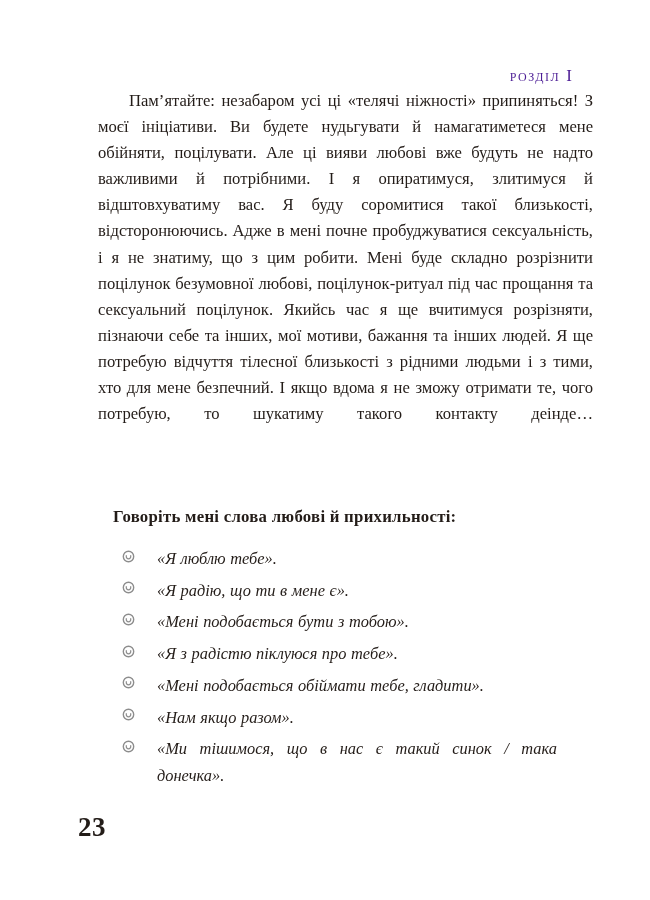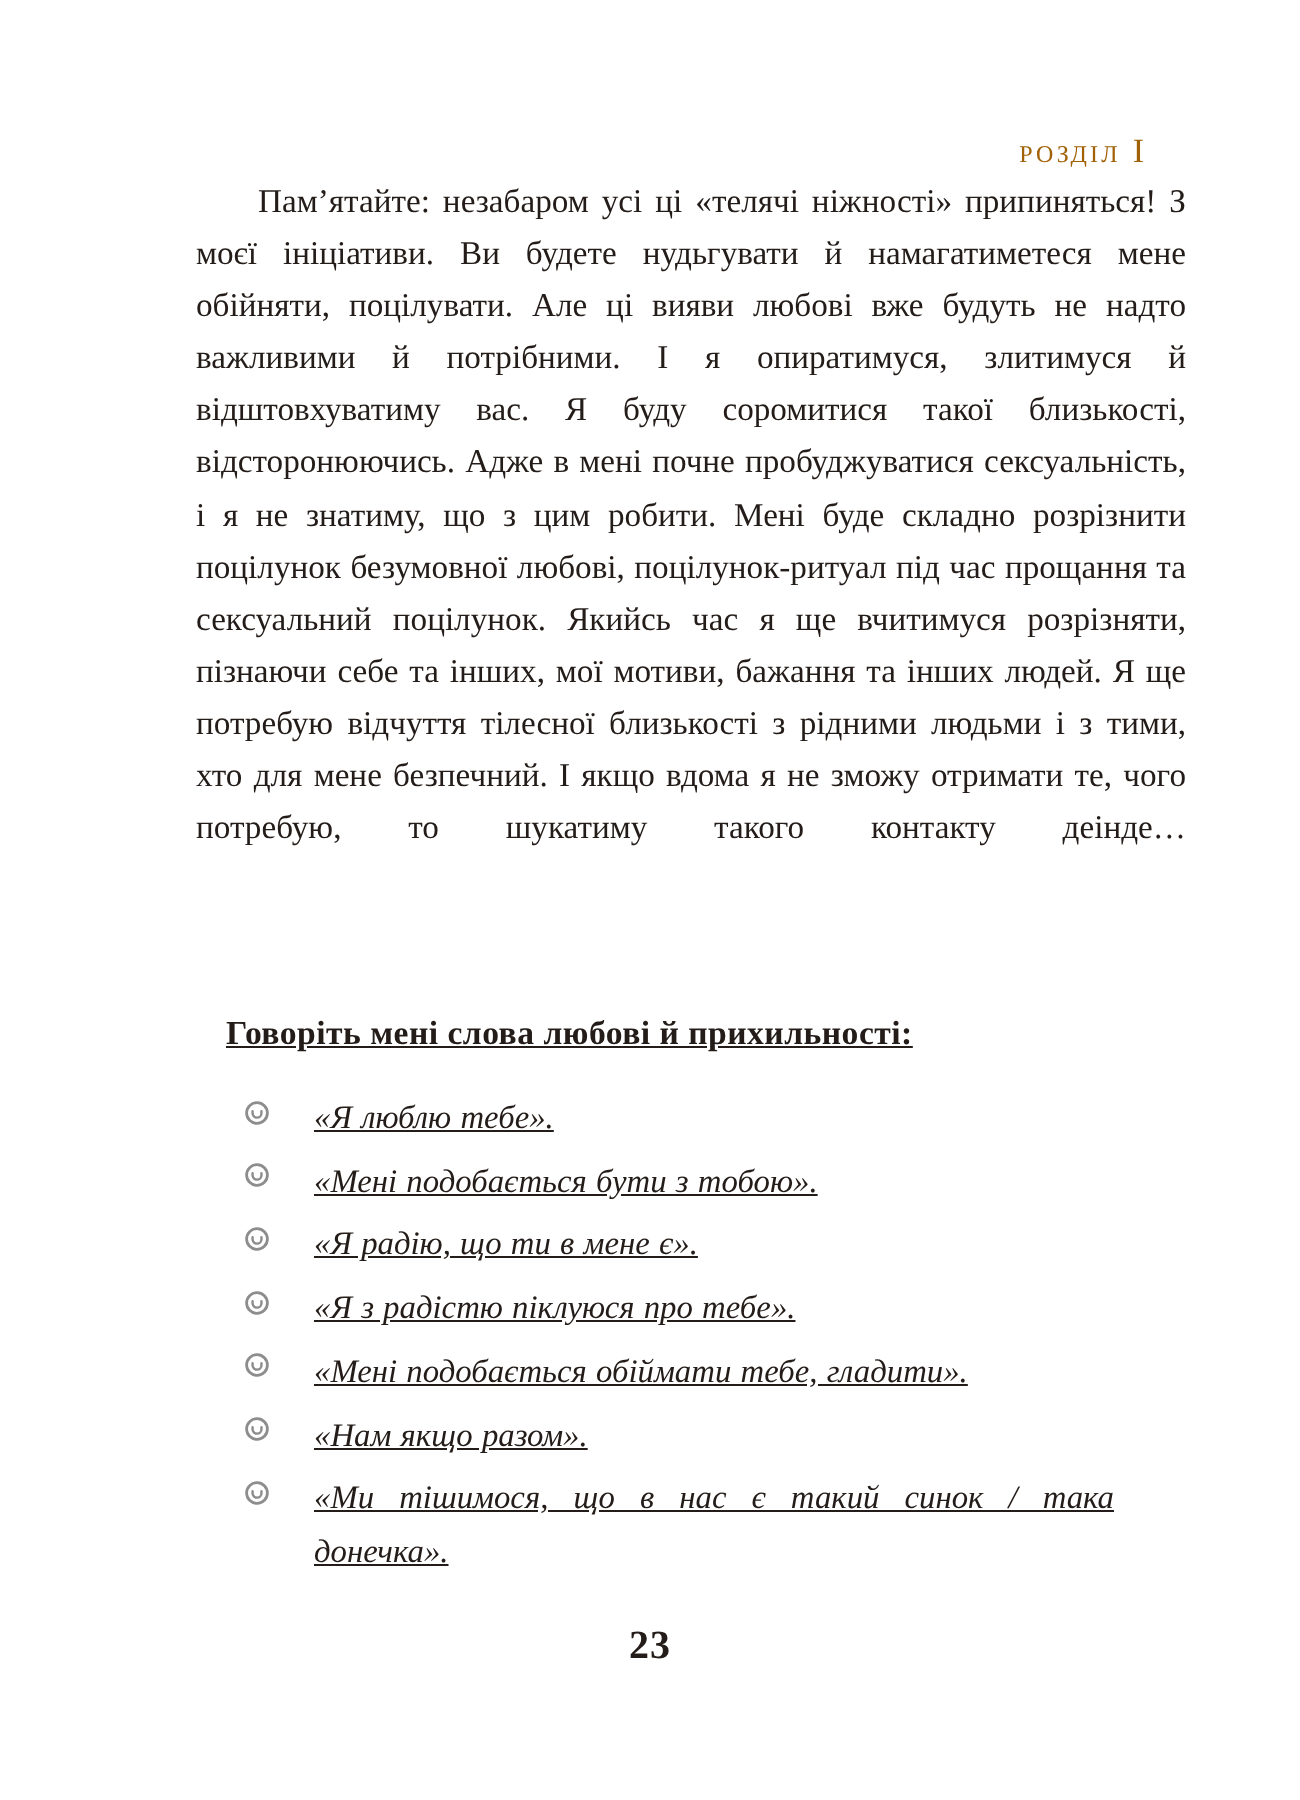--- a/index.html
+++ b/index.html
@@ -28,21 +28,21 @@
   .running-head {
     position: absolute;
     top: 46px;
     left: 78px;
     width: 494px;
     text-align: right;
     font-size: 17px;
     letter-spacing: 1.6px;
     font-variant: small-caps;
     text-transform: lowercase;
-    color: #a16207;
+    color: #4c1d95;
     white-space: pre;
   }
   .running-head .rh-num {
     letter-spacing: 0;
     padding-left: 6px;
     font-variant: normal;
     text-transform: none;
   }
 
   
@@ -63,21 +63,20 @@
     hyphens: manual;
     word-spacing: 0.3px;
   }
 
   
   .list-block {
     position: absolute;
     top: 505px;
     left: 78px;
     width: 495px;
-    text-decoration: underline;
   }
   .list-heading {
     margin: 0 0 9px 0;
     font-size: 16.8px;
     line-height: 24px;
     font-weight: bold;
     letter-spacing: 0.25px;
     padding-left: 35px;
   }
 
@@ -112,22 +111,22 @@
     width: 13px;
     height: 13px;
   }
 
   
   .folio {
     position: absolute;
     left: 78px;
     width: 494px;
     top: 812px;
-    text-align: center;
-    font-size: 20px;
+    text-align: left;
+    font-size: 27px;
     font-weight: bold;
     letter-spacing: 0.5px;
     color: #231c18;
   }
 </style>
 </head>
 <body>
 
 <div class="page">
 
@@ -146,27 +145,27 @@
             <svg viewBox="0 0 14 14" xmlns="http://www.w3.org/2000/svg">
               <circle cx="7" cy="7" r="5.6" fill="none" stroke="#8d8d8d" stroke-width="1.5"></circle>
               <path d="M4.6 6.1 V7.1 A2.4 2.4 0 0 0 9.4 7.1 V6.1" fill="none" stroke="#8d8d8d" stroke-width="1.3" stroke-linecap="round"></path>
             </svg>
           </span><span>«Я люблю тебе».</span></li>
         <li class="love-item"><span class="bullet">
             <svg viewBox="0 0 14 14" xmlns="http://www.w3.org/2000/svg">
               <circle cx="7" cy="7" r="5.6" fill="none" stroke="#8d8d8d" stroke-width="1.5"></circle>
               <path d="M4.6 6.1 V7.1 A2.4 2.4 0 0 0 9.4 7.1 V6.1" fill="none" stroke="#8d8d8d" stroke-width="1.3" stroke-linecap="round"></path>
             </svg>
-          </span><span>«Мені подобається бути з тобою».</span></li>
+          </span><span>«Я радію, що ти в мене є».</span></li>
         <li class="love-item"><span class="bullet">
             <svg viewBox="0 0 14 14" xmlns="http://www.w3.org/2000/svg">
               <circle cx="7" cy="7" r="5.6" fill="none" stroke="#8d8d8d" stroke-width="1.5"></circle>
               <path d="M4.6 6.1 V7.1 A2.4 2.4 0 0 0 9.4 7.1 V6.1" fill="none" stroke="#8d8d8d" stroke-width="1.3" stroke-linecap="round"></path>
             </svg>
-          </span><span>«Я радію, що ти в мене є».</span></li>
+          </span><span>«Мені подобається бути з тобою».</span></li>
         <li class="love-item"><span class="bullet">
             <svg viewBox="0 0 14 14" xmlns="http://www.w3.org/2000/svg">
               <circle cx="7" cy="7" r="5.6" fill="none" stroke="#8d8d8d" stroke-width="1.5"></circle>
               <path d="M4.6 6.1 V7.1 A2.4 2.4 0 0 0 9.4 7.1 V6.1" fill="none" stroke="#8d8d8d" stroke-width="1.3" stroke-linecap="round"></path>
             </svg>
           </span><span>«Я з радістю піклуюся про тебе».</span></li>
         <li class="love-item"><span class="bullet">
             <svg viewBox="0 0 14 14" xmlns="http://www.w3.org/2000/svg">
               <circle cx="7" cy="7" r="5.6" fill="none" stroke="#8d8d8d" stroke-width="1.5"></circle>
               <path d="M4.6 6.1 V7.1 A2.4 2.4 0 0 0 9.4 7.1 V6.1" fill="none" stroke="#8d8d8d" stroke-width="1.3" stroke-linecap="round"></path>

